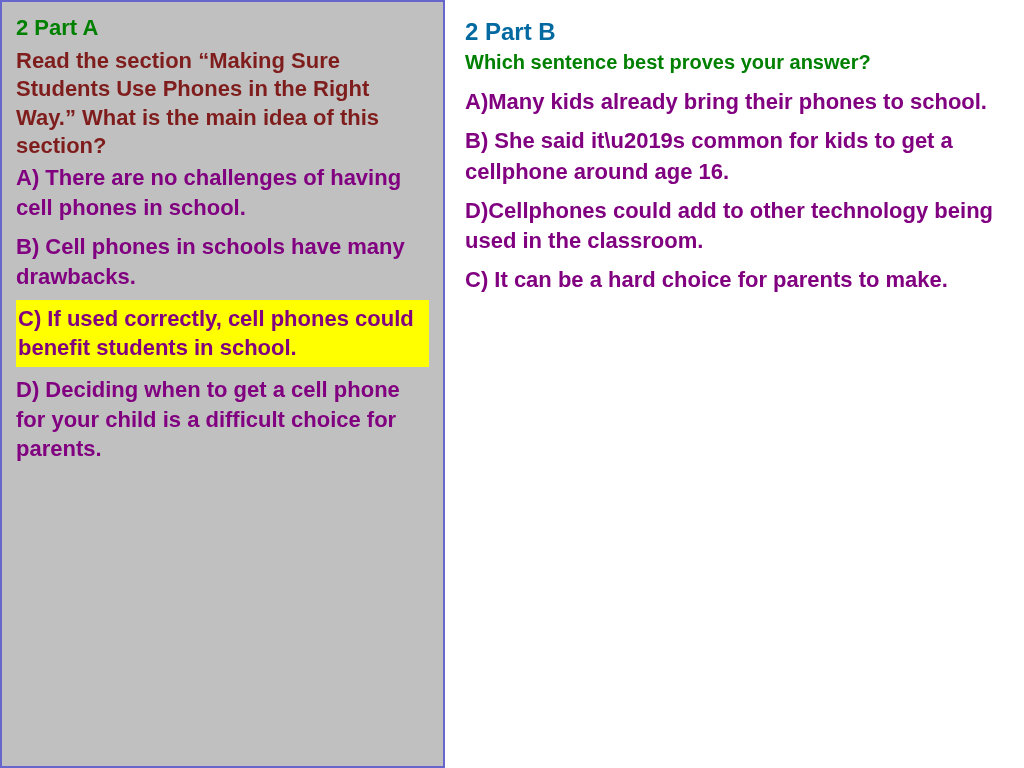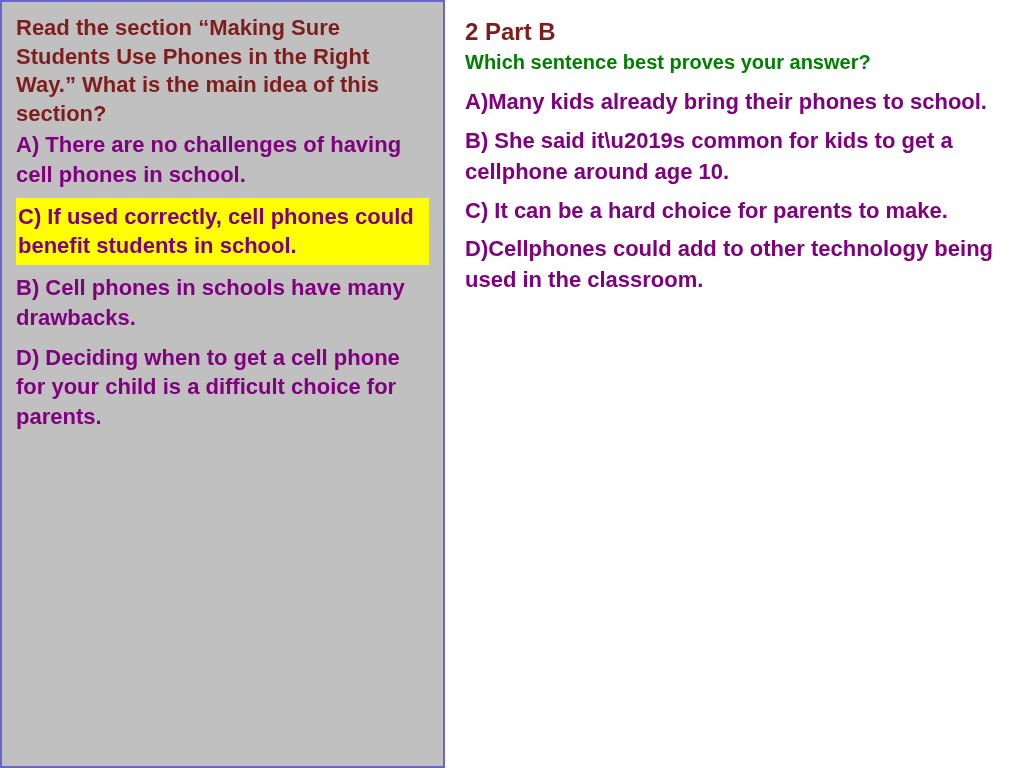--- a/index.html
+++ b/index.html
@@ -64,21 +64,21 @@
       background: #ffff00;
       color: #800080;
       padding: 4px 2px;
     }
 
     .answer-option .letter {
       color: #800080;
     }
 
     .right-part-label {
-      color: #7f1d1d;
+      color: #0369a1;
       font-size: 24px;
       font-weight: bold;
       line-height: 1.3;
       margin-bottom: 2px;
     }
 
     .right-question {
       color: #008000;
       font-size: 20px;
       font-weight: bold;
@@ -95,51 +95,52 @@
     }
 
     .right-answer .letter {
       color: #800080;
     }
   </style>
 </head>
 <body>
 
 <div class="left-panel">
+  <div class="part-label">2 Part A</div>
   <div class="question-text">Read the section “Making Sure Students Use Phones in the Right Way.”  What is the main idea of this section?</div>
 
   <div class="answer-option">
     <span class="letter">A)</span><span> There are no challenges of having cell phones in school.</span>
   </div>
 
+  <div class="answer-option">
+    <span class="letter">B)</span><span> Cell phones in schools have many drawbacks.</span>
+  </div>
+
   <div class="answer-option highlighted">
     <span class="letter">C)</span><span> If used correctly, cell phones could benefit students in school.</span>
-  </div>
-
-  <div class="answer-option">
-    <span class="letter">B)</span><span> Cell phones in schools have many drawbacks.</span>
   </div>
 
   <div class="answer-option">
     <span class="letter">D)</span><span> Deciding when to get a cell phone for your child is a difficult choice for parents.</span>
   </div>
 </div>
 
 <div class="right-panel">
   <div class="right-part-label">2 Part B</div>
   <div class="right-question">Which sentence best proves your answer?</div>
 
   <div class="right-answer">
     <span class="letter">A)</span><span>Many kids already bring their phones to school.</span>
   </div>
 
   <div class="right-answer">
-    <span class="letter">B)</span><span> She said it\u2019s common for kids to get a cellphone around age 10.</span>
+    <span class="letter">B)</span><span> She said it\u2019s common for kids to get a cellphone around age 16.</span>
+  </div>
+
+  <div class="right-answer">
+    <span class="letter">D)</span><span>Cellphones could add to other technology being used in the classroom.</span>
   </div>
 
   <div class="right-answer">
     <span class="letter">C)</span><span> It can be a hard choice for parents to make.</span>
   </div>
-
-  <div class="right-answer">
-    <span class="letter">D)</span><span>Cellphones could add to other technology being used in the classroom.</span>
-  </div>
 </div>
 
 </body></html>

